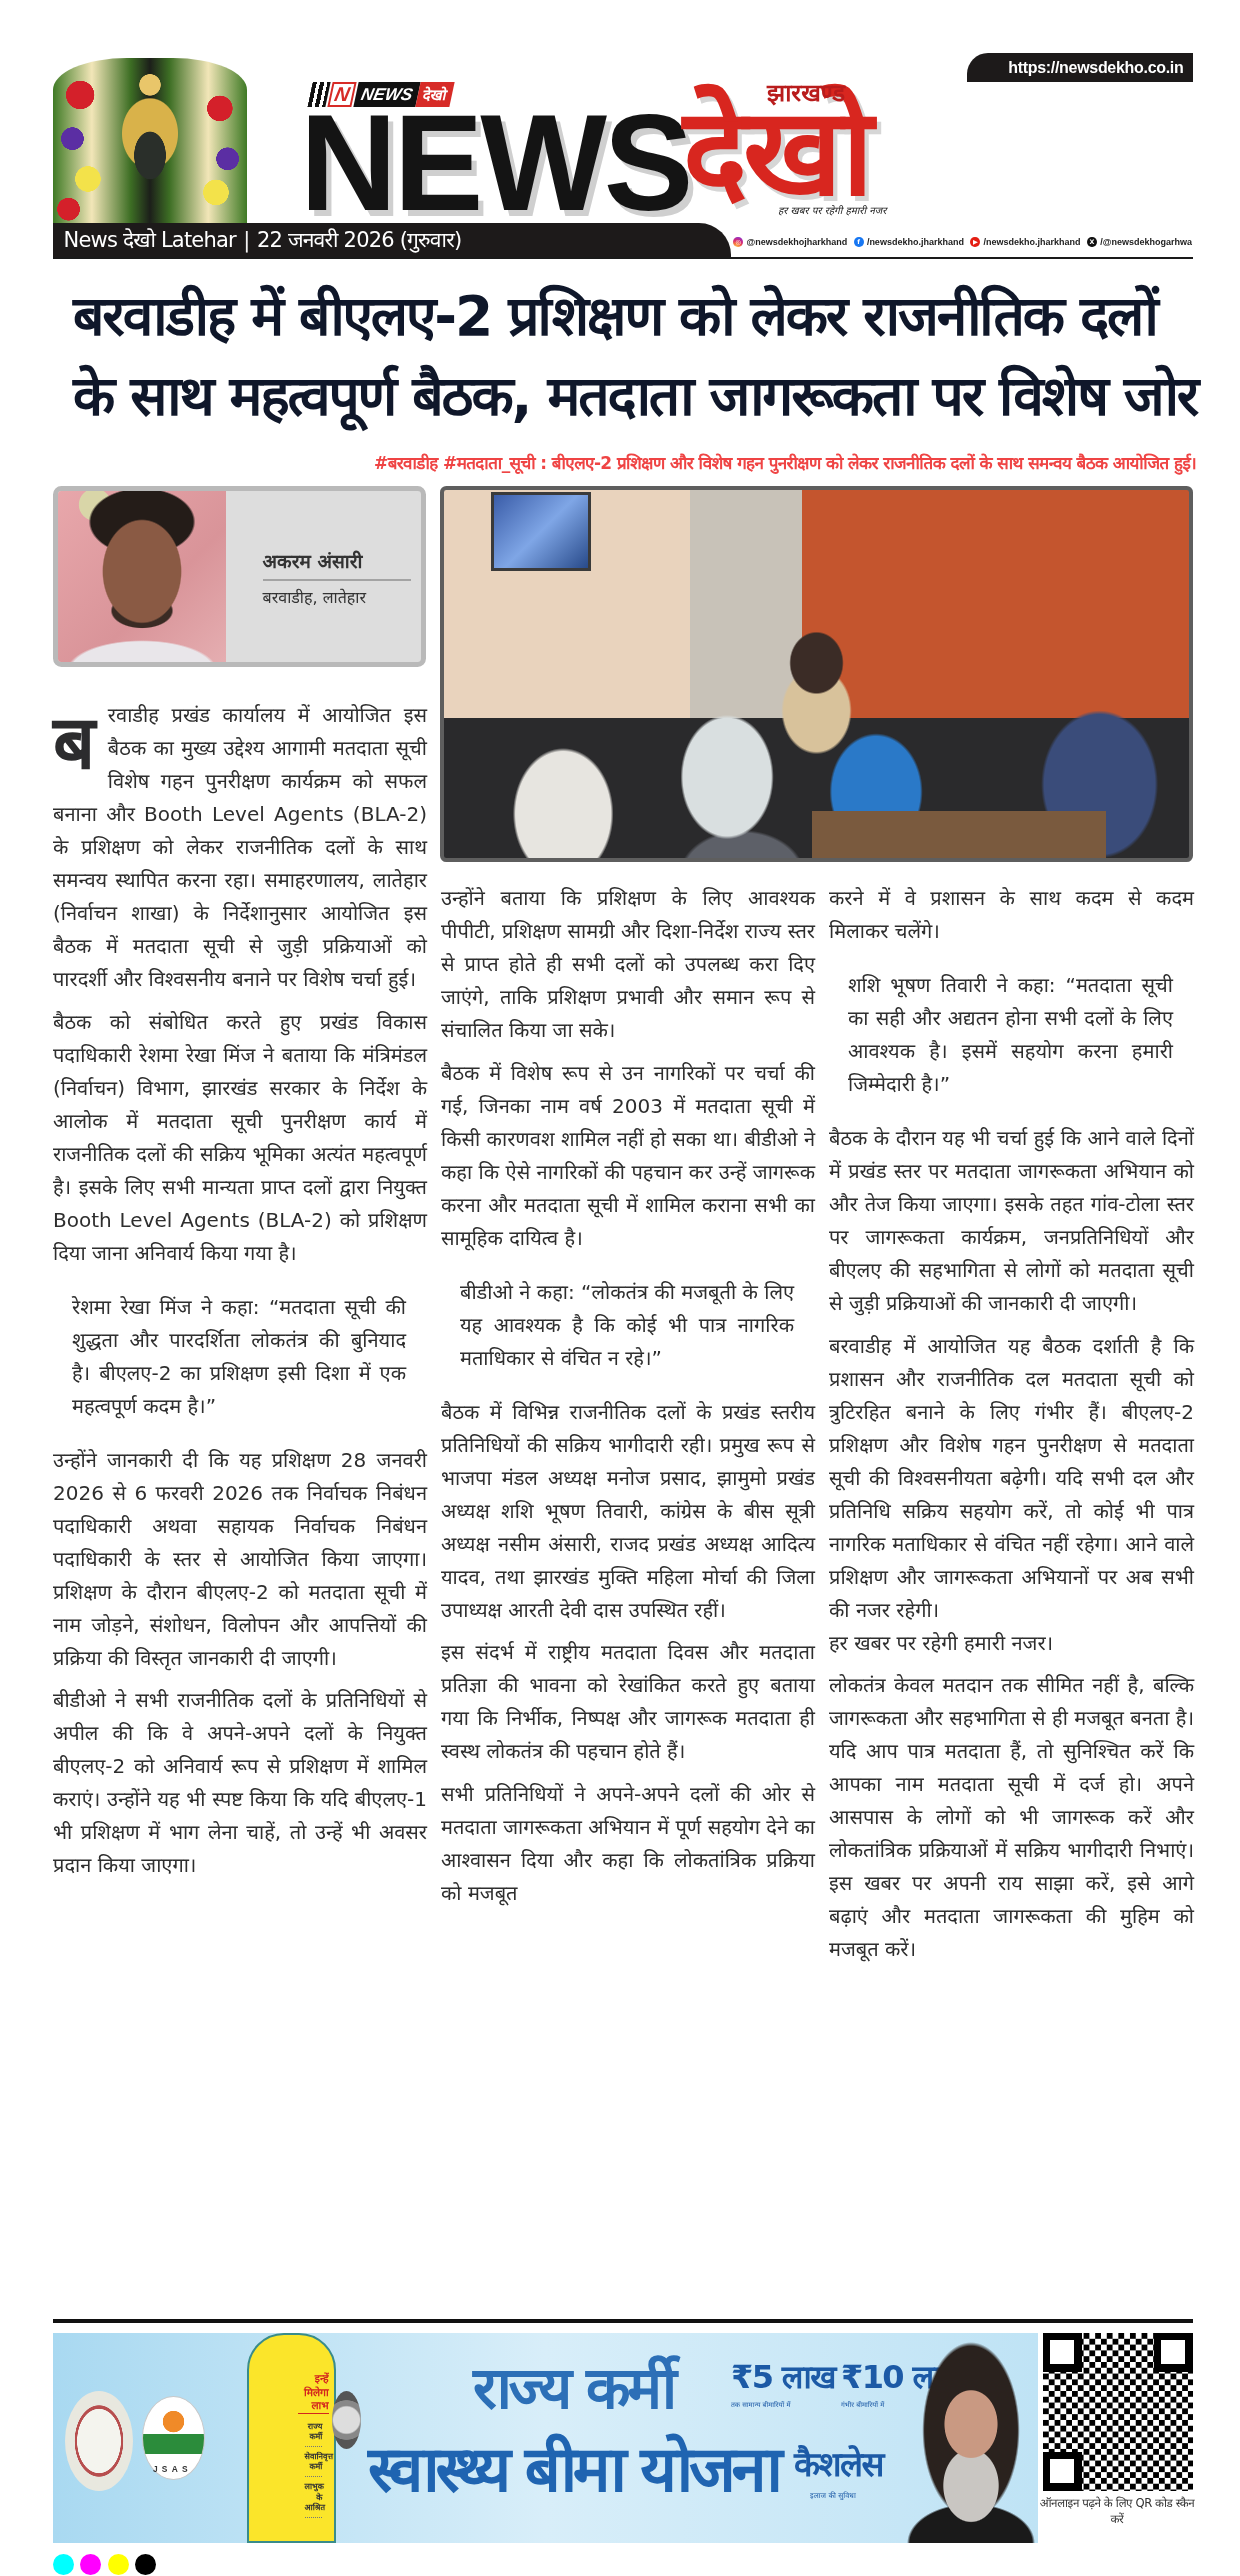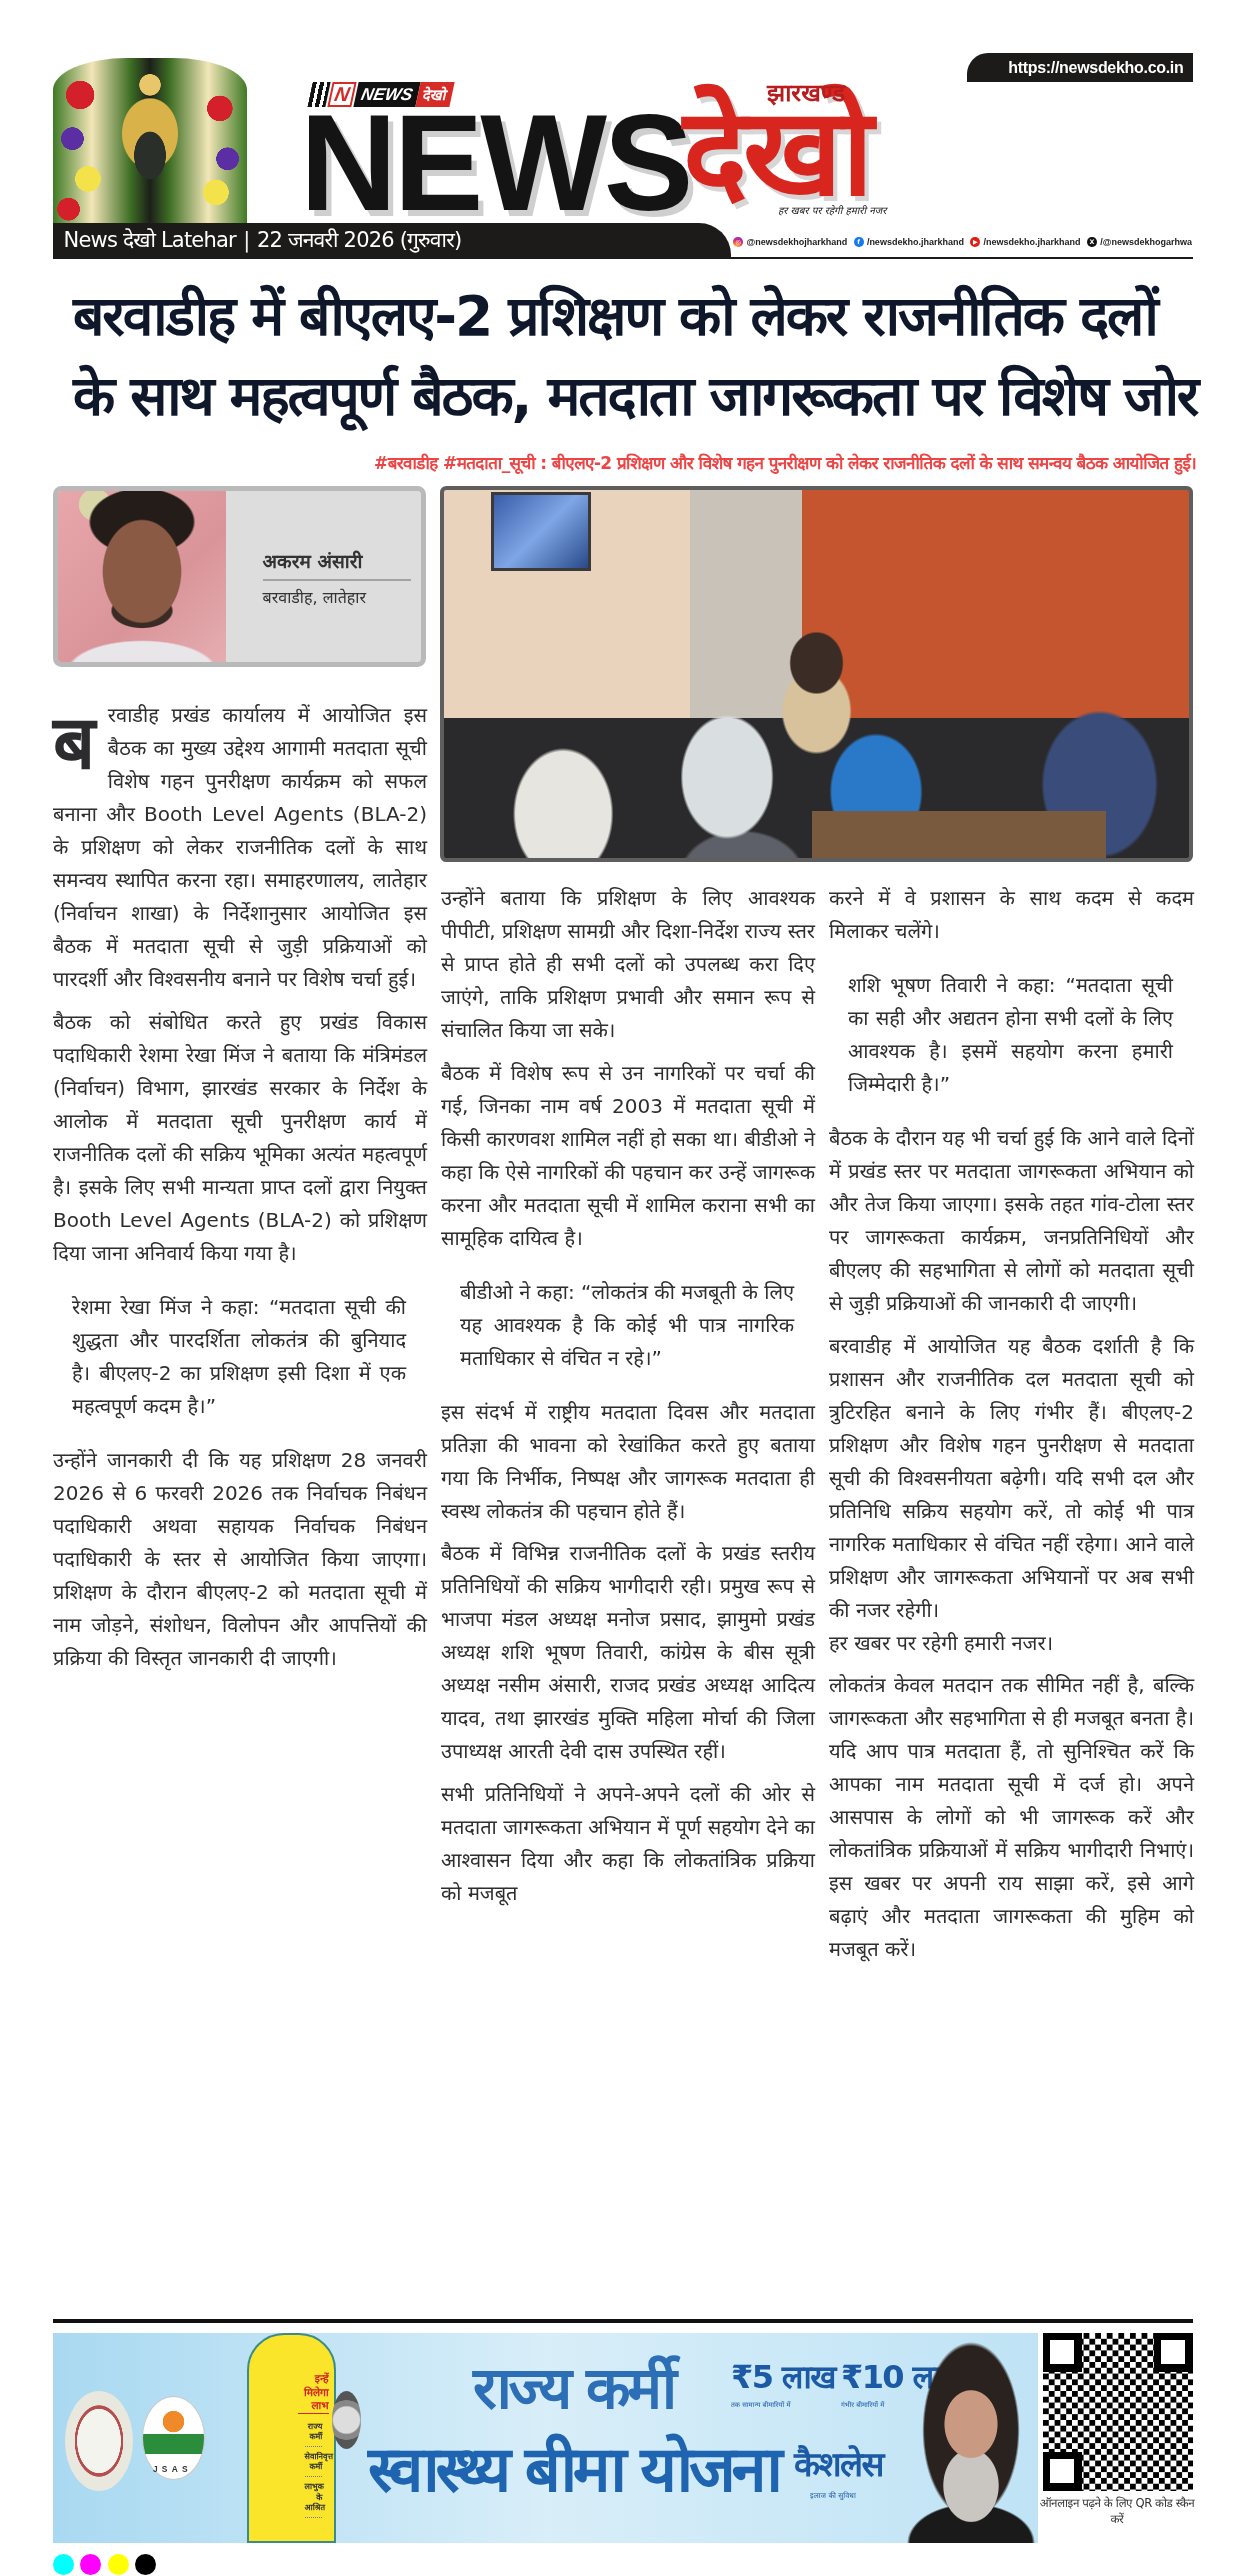--- a/index.html
+++ b/index.html
@@ -240,28 +240,29 @@
 <div class="main-photo">
   <div class="tv"></div>
   <div class="desk"></div>
 </div>
 
 <div class="col col1">
   <p><span class="dropcap">ब</span><span>रवाडीह प्रखंड कार्यालय में आयोजित इस बैठक का मुख्य उद्देश्य आगामी मतदाता सूची विशेष गहन पुनरीक्षण कार्यक्रम को सफल बनाना और Booth Level Agents (BLA-2) के प्रशिक्षण को लेकर राजनीतिक दलों के साथ समन्वय स्थापित करना रहा। समाहरणालय, लातेहार (निर्वाचन शाखा) के निर्देशानुसार आयोजित इस बैठक में मतदाता सूची से जुड़ी प्रक्रियाओं को पारदर्शी और विश्वसनीय बनाने पर विशेष चर्चा हुई।</span></p>
   <p>बैठक को संबोधित करते हुए प्रखंड विकास पदाधिकारी रेशमा रेखा मिंज ने बताया कि मंत्रिमंडल (निर्वाचन) विभाग, झारखंड सरकार के निर्देश के आलोक में मतदाता सूची पुनरीक्षण कार्य में राजनीतिक दलों की सक्रिय भूमिका अत्यंत महत्वपूर्ण है। इसके लिए सभी मान्यता प्राप्त दलों द्वारा नियुक्त Booth Level Agents (BLA-2) को प्रशिक्षण दिया जाना अनिवार्य किया गया है।</p>
   <p class="quote">रेशमा रेखा मिंज ने कहा: “मतदाता सूची की शुद्धता और पारदर्शिता लोकतंत्र की बुनियाद है। बीएलए-2 का प्रशिक्षण इसी दिशा में एक महत्वपूर्ण कदम है।”</p>
   <p>उन्होंने जानकारी दी कि यह प्रशिक्षण 28 जनवरी 2026 से 6 फरवरी 2026 तक निर्वाचक निबंधन पदाधिकारी अथवा सहायक निर्वाचक निबंधन पदाधिकारी के स्तर से आयोजित किया जाएगा। प्रशिक्षण के दौरान बीएलए-2 को मतदाता सूची में नाम जोड़ने, संशोधन, विलोपन और आपत्तियों की प्रक्रिया की विस्तृत जानकारी दी जाएगी।</p>
+  <p>बीडीओ ने सभी राजनीतिक दलों के प्रतिनिधियों से अपील की कि वे अपने-अपने दलों के नियुक्त बीएलए-2 को अनिवार्य रूप से प्रशिक्षण में शामिल कराएं। उन्होंने यह भी स्पष्ट किया कि यदि बीएलए-1 भी प्रशिक्षण में भाग लेना चाहें, तो उन्हें भी अवसर प्रदान किया जाएगा।</p>
 </div>
 
 <div class="col col2">
   <p>उन्होंने बताया कि प्रशिक्षण के लिए आवश्यक पीपीटी, प्रशिक्षण सामग्री और दिशा-निर्देश राज्य स्तर से प्राप्त होते ही सभी दलों को उपलब्ध करा दिए जाएंगे, ताकि प्रशिक्षण प्रभावी और समान रूप से संचालित किया जा सके।</p>
   <p>बैठक में विशेष रूप से उन नागरिकों पर चर्चा की गई, जिनका नाम वर्ष 2003 में मतदाता सूची में किसी कारणवश शामिल नहीं हो सका था। बीडीओ ने कहा कि ऐसे नागरिकों की पहचान कर उन्हें जागरूक करना और मतदाता सूची में शामिल कराना सभी का सामूहिक दायित्व है।</p>
   <p class="quote">बीडीओ ने कहा: “लोकतंत्र की मजबूती के लिए यह आवश्यक है कि कोई भी पात्र नागरिक मताधिकार से वंचित न रहे।”</p>
+  <p>बैठक में विभिन्न राजनीतिक दलों के प्रखंड स्तरीय प्रतिनिधियों की सक्रिय भागीदारी रही। प्रमुख रूप से भाजपा मंडल अध्यक्ष मनोज प्रसाद, झामुमो प्रखंड अध्यक्ष शशि भूषण तिवारी, कांग्रेस के बीस सूत्री अध्यक्ष नसीम अंसारी, राजद प्रखंड अध्यक्ष आदित्य यादव, तथा झारखंड मुक्ति महिला मोर्चा की जिला उपाध्यक्ष आरती देवी दास उपस्थित रहीं।</p>
   <p>इस संदर्भ में राष्ट्रीय मतदाता दिवस और मतदाता प्रतिज्ञा की भावना को रेखांकित करते हुए बताया गया कि निर्भीक, निष्पक्ष और जागरूक मतदाता ही स्वस्थ लोकतंत्र की पहचान होते हैं।</p>
-  <p>बैठक में विभिन्न राजनीतिक दलों के प्रखंड स्तरीय प्रतिनिधियों की सक्रिय भागीदारी रही। प्रमुख रूप से भाजपा मंडल अध्यक्ष मनोज प्रसाद, झामुमो प्रखंड अध्यक्ष शशि भूषण तिवारी, कांग्रेस के बीस सूत्री अध्यक्ष नसीम अंसारी, राजद प्रखंड अध्यक्ष आदित्य यादव, तथा झारखंड मुक्ति महिला मोर्चा की जिला उपाध्यक्ष आरती देवी दास उपस्थित रहीं।</p>
   <p>सभी प्रतिनिधियों ने अपने-अपने दलों की ओर से मतदाता जागरूकता अभियान में पूर्ण सहयोग देने का आश्वासन दिया और कहा कि लोकतांत्रिक प्रक्रिया को मजबूत</p>
 </div>
 
 <div class="col col3">
   <p>करने में वे प्रशासन के साथ कदम से कदम मिलाकर चलेंगे।</p>
   <p class="quote">शशि भूषण तिवारी ने कहा: “मतदाता सूची का सही और अद्यतन होना सभी दलों के लिए आवश्यक है। इसमें सहयोग करना हमारी जिम्मेदारी है।”</p>
   <p>बैठक के दौरान यह भी चर्चा हुई कि आने वाले दिनों में प्रखंड स्तर पर मतदाता जागरूकता अभियान को और तेज किया जाएगा। इसके तहत गांव-टोला स्तर पर जागरूकता कार्यक्रम, जनप्रतिनिधियों और बीएलए की सहभागिता से लोगों को मतदाता सूची से जुड़ी प्रक्रियाओं की जानकारी दी जाएगी।</p>
   <p style="margin-bottom:0">बरवाडीह में आयोजित यह बैठक दर्शाती है कि प्रशासन और राजनीतिक दल मतदाता सूची को त्रुटिरहित बनाने के लिए गंभीर हैं। बीएलए-2 प्रशिक्षण और विशेष गहन पुनरीक्षण से मतदाता सूची की विश्वसनीयता बढ़ेगी। यदि सभी दल और प्रतिनिधि सक्रिय सहयोग करें, तो कोई भी पात्र नागरिक मताधिकार से वंचित नहीं रहेगा। आने वाले प्रशिक्षण और जागरूकता अभियानों पर अब सभी की नजर रहेगी।</p>
   <p class="plain">हर खबर पर रहेगी हमारी नजर।</p>
   <p>लोकतंत्र केवल मतदान तक सीमित नहीं है, बल्कि जागरूकता और सहभागिता से ही मजबूत बनता है। यदि आप पात्र मतदाता हैं, तो सुनिश्चित करें कि आपका नाम मतदाता सूची में दर्ज हो। अपने आसपास के लोगों को भी जागरूक करें और लोकतांत्रिक प्रक्रियाओं में सक्रिय भागीदारी निभाएं। इस खबर पर अपनी राय साझा करें, इसे आगे बढ़ाएं और मतदाता जागरूकता की मुहिम को मजबूत करें।</p>

